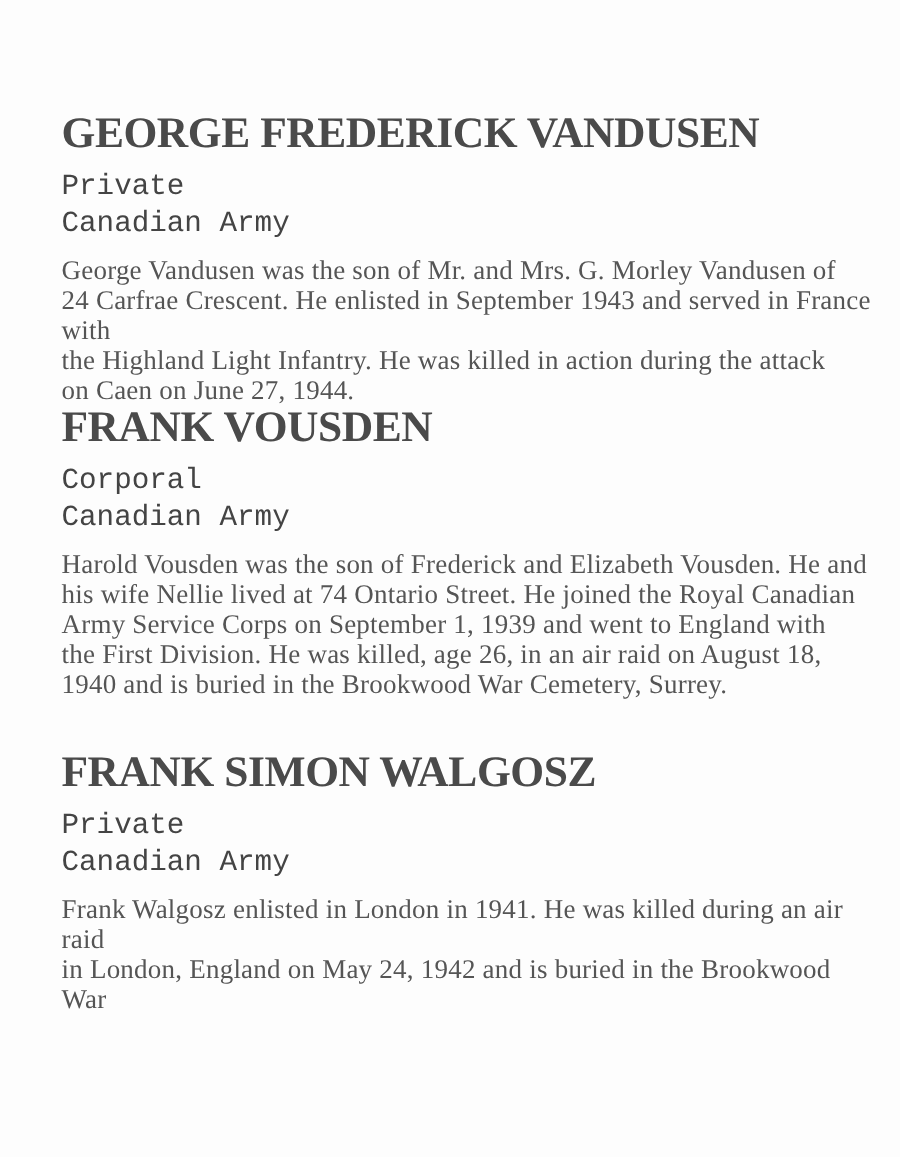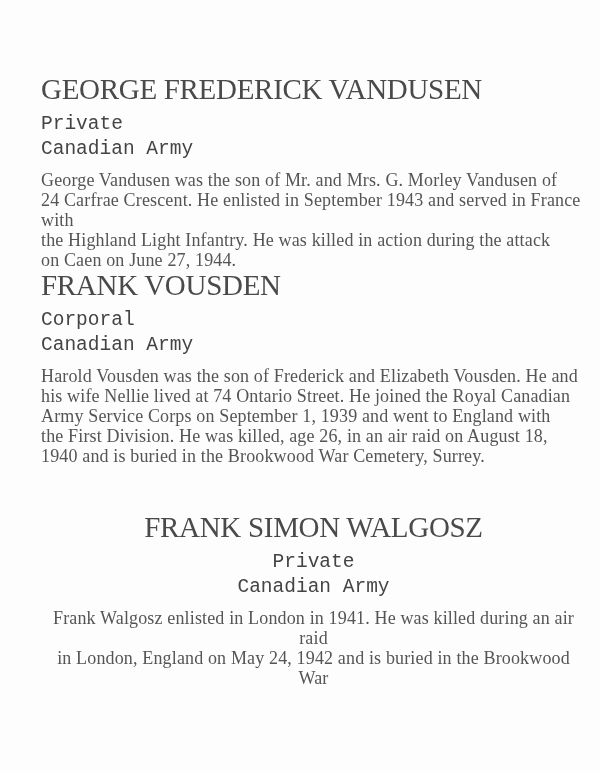--- a/index.html
+++ b/index.html
@@ -5,21 +5,21 @@
     html, body { margin: 0; padding: 0; }
     body {
       width: 600px; height: 771px; background: #fdfdfd; overflow: hidden;
       font-family: "DejaVu Serif", "Liberation Serif", serif; color: #3a3a3a;
       position: relative;
     }
     .entry { position: absolute; left: 41px; width: 545px; }
     .name {
       font-family: "Liberation Serif", serif;
       font-size: 29px; letter-spacing: -0.3px; color: #4a4a4a;
-      margin: 0; line-height: 34px; font-weight: normal;
+      margin: 0; line-height: 34px; font-weight: bold;
     }
     .rank, .army {
       font-family: Liberation Mono, monospace;
       font-size: 19.5px; color: #444; line-height: 25px; margin: 0;
     }
     .rank { margin-top: 6px; }
     .bio {
       font-family: "Liberation Serif", serif;
       font-size: 18px; line-height: 20px; color: #555; margin: 8px 0 0 0;
       letter-spacing: 0.15px;
@@ -46,21 +46,21 @@
   <p class="army">Canadian Army</p>
   <p class="bio">
     <span>Harold Vousden was the son of Frederick and Elizabeth Vousden. He and</span><br>
     <span>his wife Nellie lived at 74 Ontario Street. He joined the Royal Canadian</span><br>
     <span>Army Service Corps on September 1, 1939 and went to England with</span><br>
     <span>the First Division. He was killed, age 26, in an air raid on August 18,</span><br>
     <span>1940 and is buried in the Brookwood War Cemetery, Surrey.</span>
   </p>
 </div>
 
-<div class="entry" style="top:510px;text-align:center;">
+<div class="entry" style="top:498px;">
   <h2 class="name">FRANK SIMON WALGOSZ</h2>
   <p class="rank">Private</p>
   <p class="army">Canadian Army</p>
   <p class="bio">
     <span>Frank Walgosz enlisted in London in 1941. He was killed during an air raid</span><br>
     <span>in London, England on May 24, 1942 and is buried in the Brookwood War</span><br>
   </p>
 </div>
 
 </body></html>

